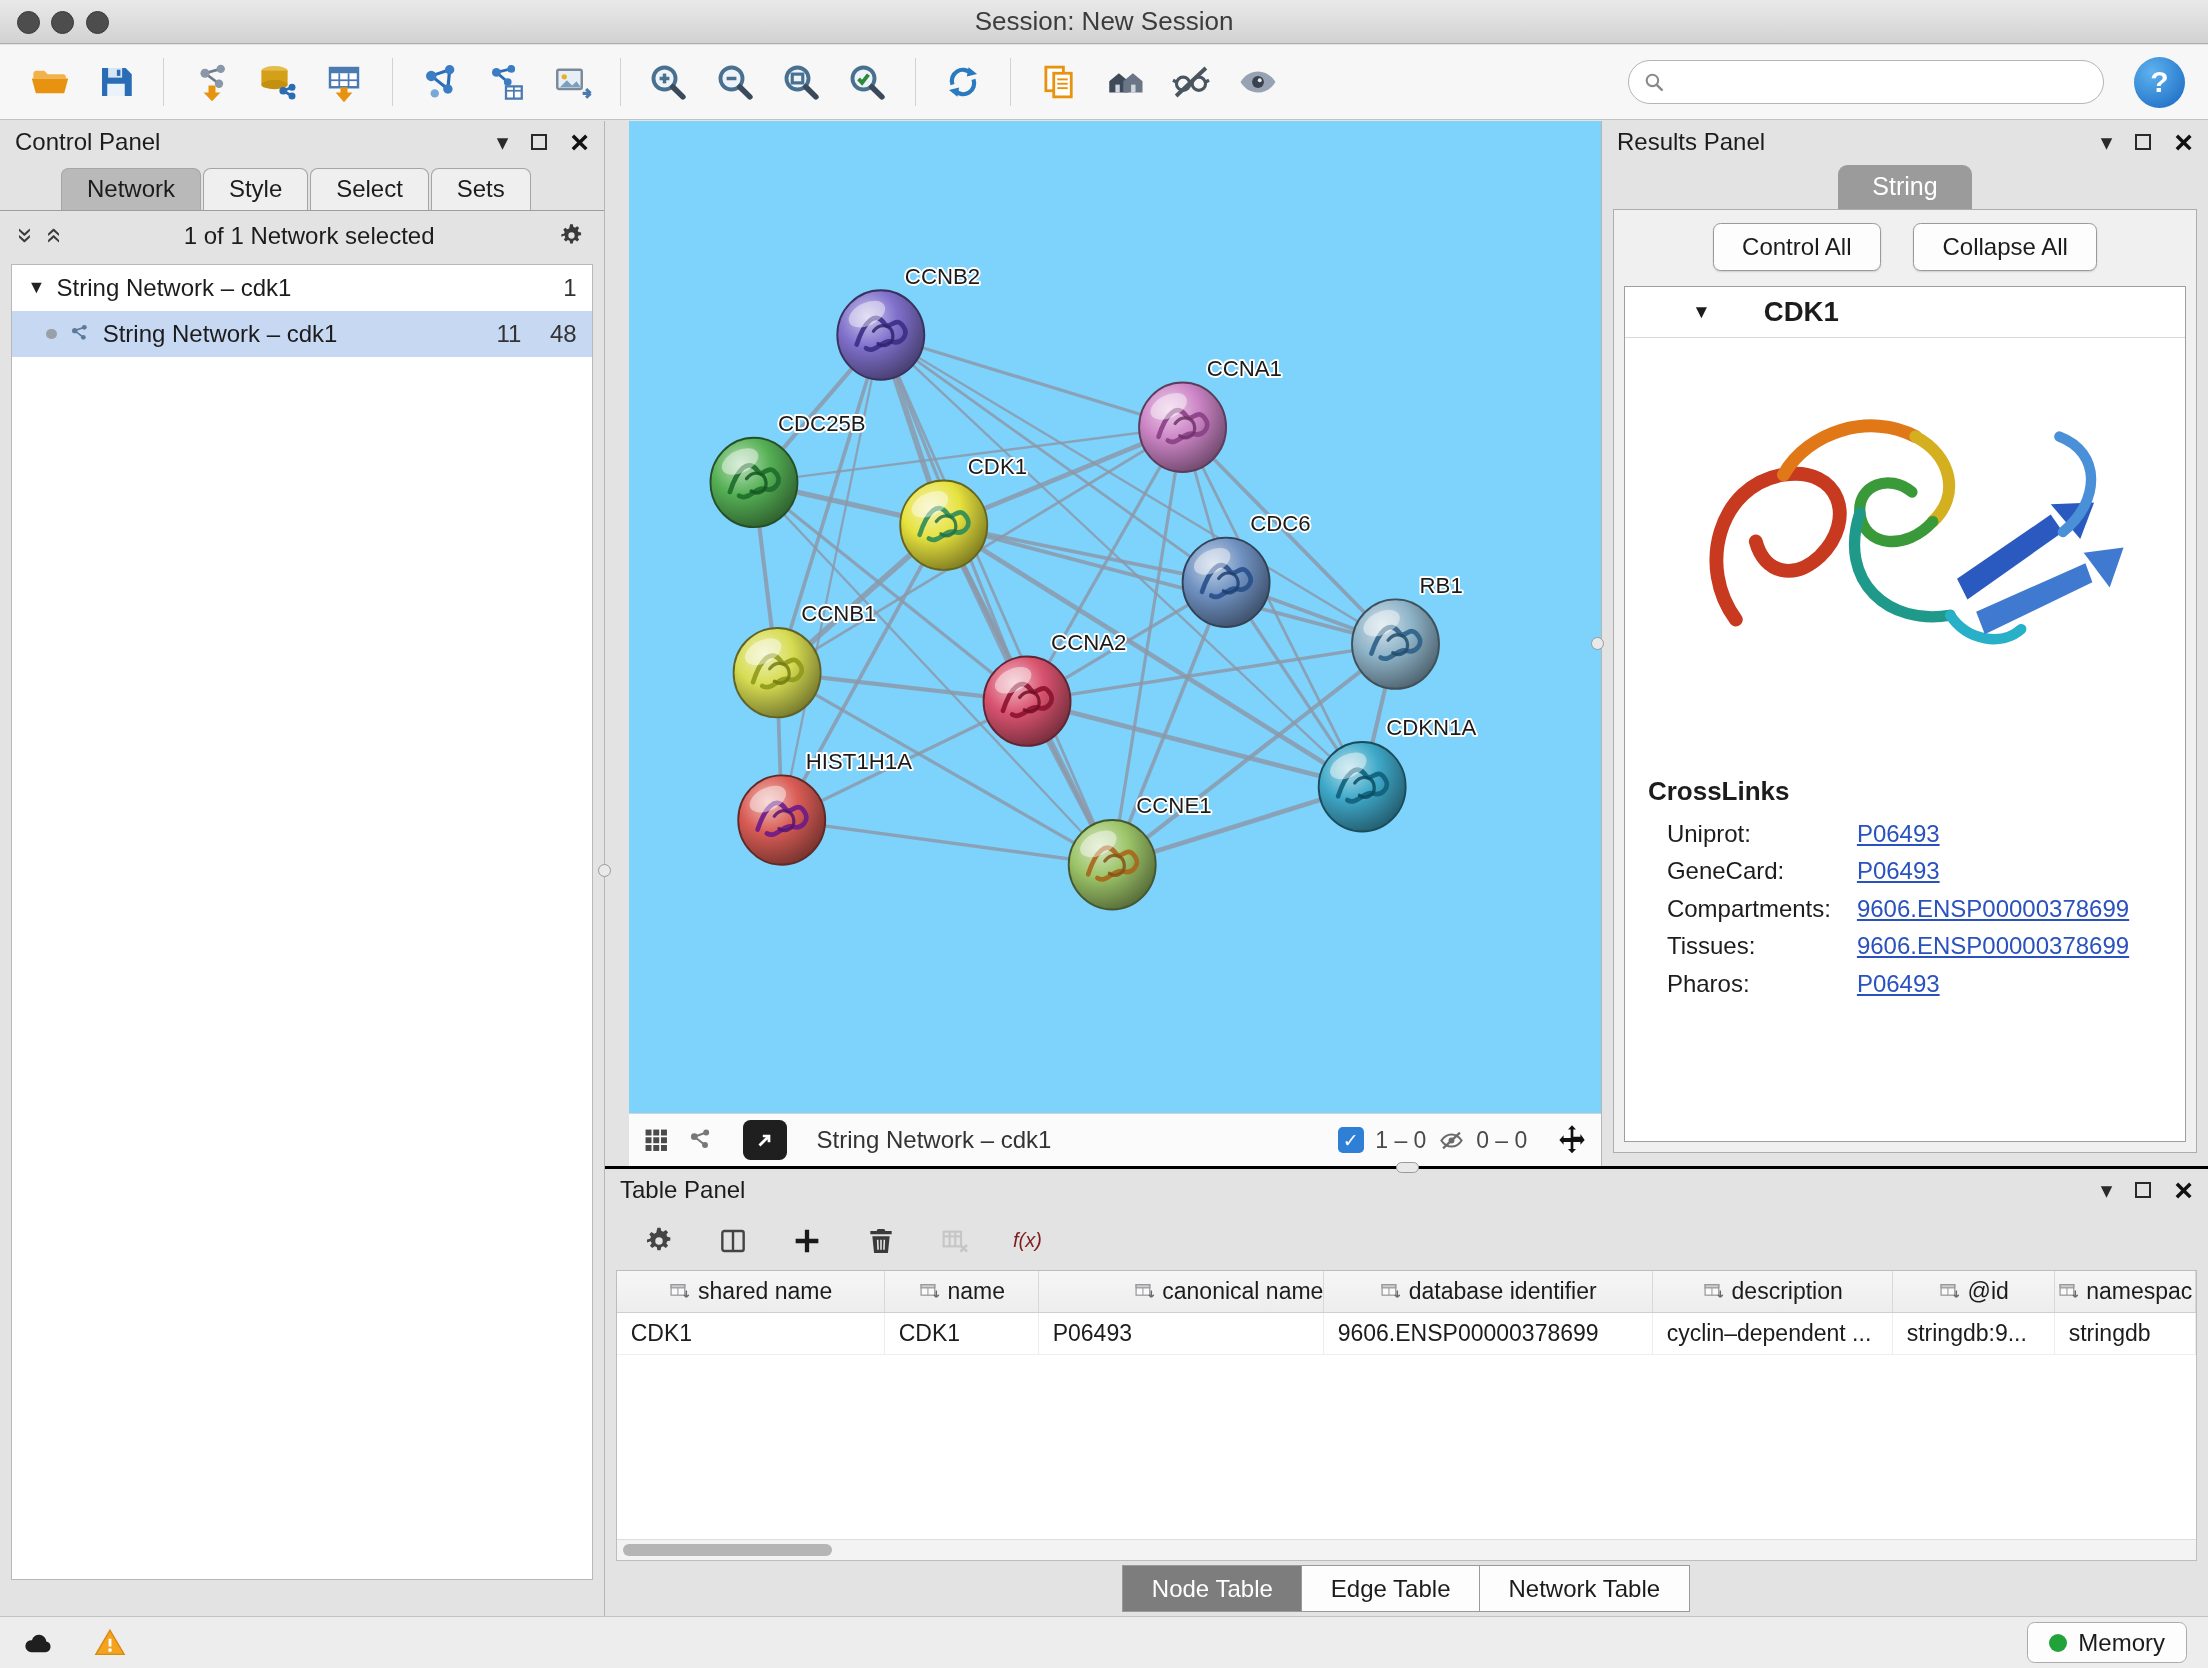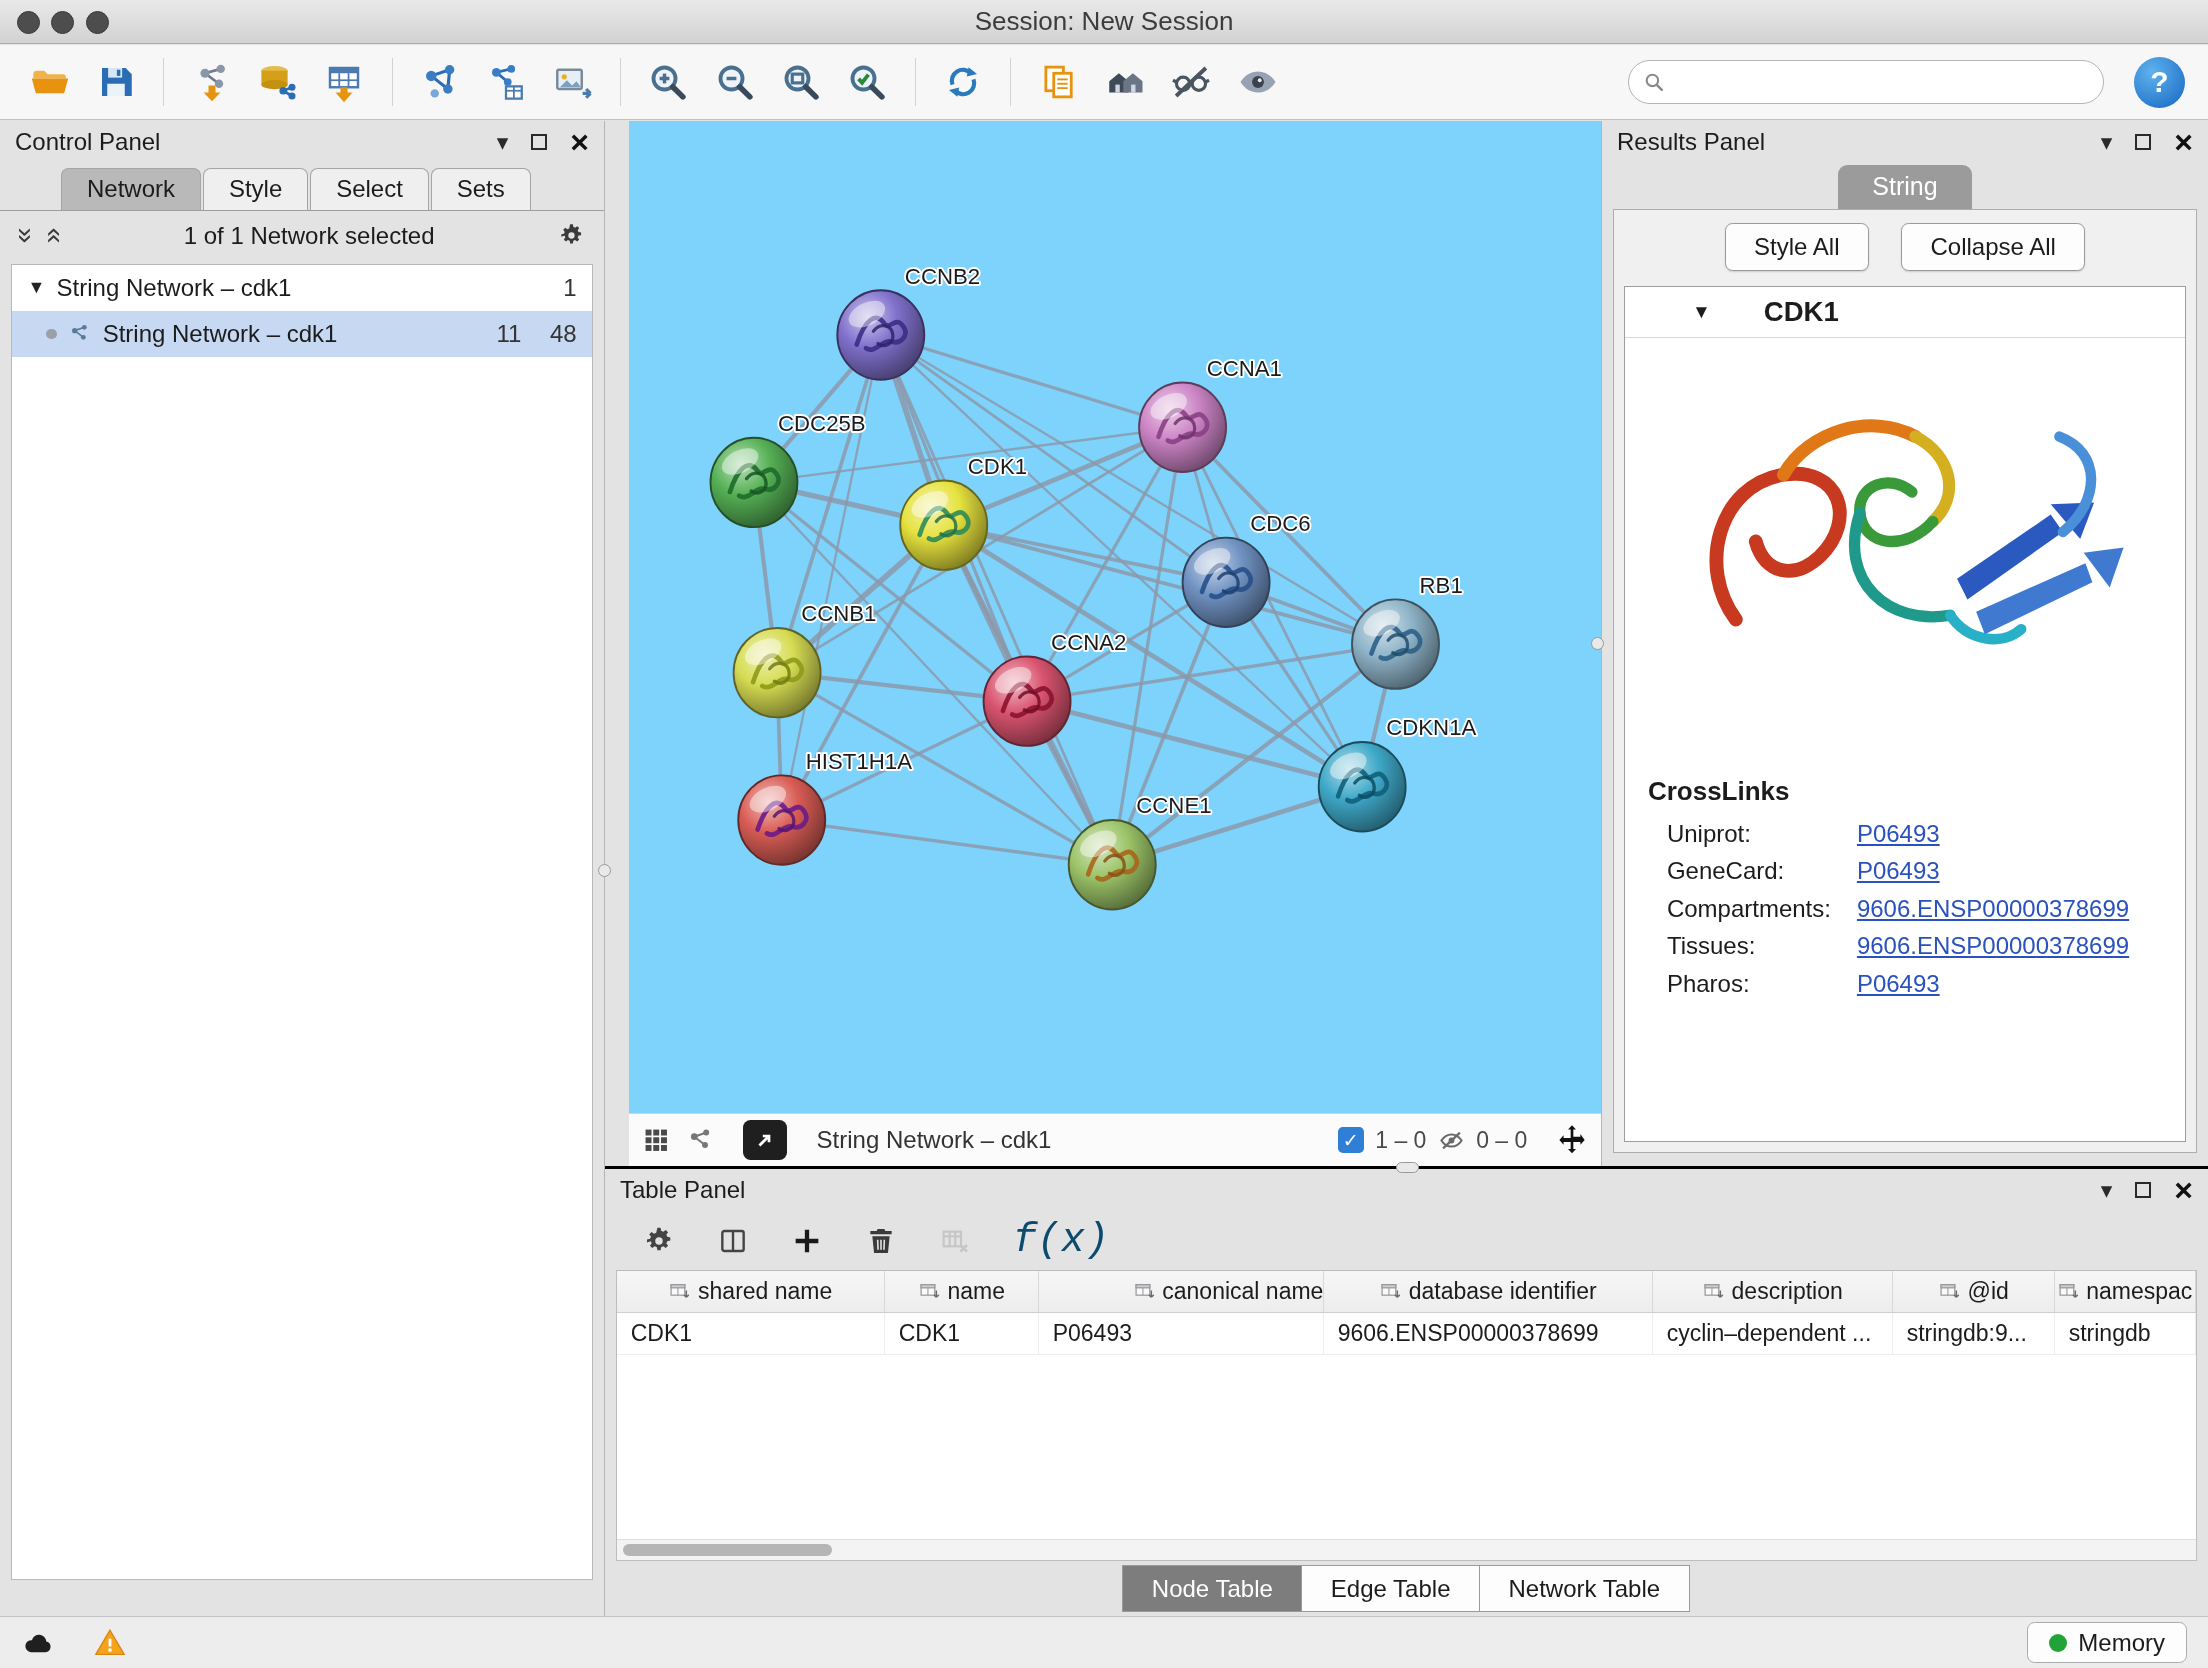--- a/index.html
+++ b/index.html
@@ -95,21 +95,21 @@
   .protein-wrap{display:flex;justify-content:center;padding:17px 0 7.6px 0;}
   .crosslinks-title{font-size:26px;font-weight:bold;padding:15px 0 7.6px 23px;}
   .xl-row{display:flex;padding:4.8px 0 4.8px 42px;font-size:24px;}
   .xl-label{width:190px;}
   .xl-link{color:#2a52be;text-decoration:underline;}
 
   
   .table-panel{flex:1;border-top:3px solid #000000;background:#e3e3e3;display:flex;flex-direction:column;}
   .tp-toolbar{height:59px;display:flex;align-items:center;gap:42px;padding:0 0 0 38px;}
   .tp-toolbar svg{display:block;}
-  .fx{font-family:Liberation Mono, monospace;font-style:italic;font-size:40px;color:#0c4a6e;}
+  .fx{font-family:Liberation Sans, sans-serif;font-style:italic;font-size:20px;color:#7f1d1d;}
   .tbl{flex:1;margin:0 11.4px;background:#fff;border:1px solid #bdbdbd;display:flex;flex-direction:column;overflow:hidden;}
   .tbl-header{display:flex;background:linear-gradient(#f6f6f6,#ededed);border-bottom:1px solid #cfcfcf;height:42px;}
   .th{display:flex;align-items:center;justify-content:center;gap:7.6px;font-size:23px;
     border-right:1px solid #d8d8d8;overflow:hidden;white-space:nowrap;}
   .th svg{width:21px;height:21px;flex:none;}
   .tbl-row{display:flex;height:42px;border-bottom:1px solid #eee;}
   .td{padding:6.7px 13.3px;font-size:23px;border-right:1px solid #ededed;overflow:hidden;white-space:nowrap;}
   .c1{width:268px;flex:none;} .c2{width:154px;flex:none;} .c3{width:285px;flex:none;justify-content:flex-end;}
   .c4{width:329px;flex:none;} .c5{width:240px;flex:none;} .c6{width:162px;flex:none;}
   .c7{flex:1;min-width:0;}
@@ -605,21 +605,21 @@
             <span class="spacer"></span>
             <div class="head-icons">
               <span class="glyph-caret">▾</span>
               <span class="glyph-square"></span>
               <span class="glyph-close">×</span>
             </div>
           </div>
           <div class="string-tab">String</div>
           <div class="results-box">
             <div class="res-buttons">
-              <div class="res-btn">Style All</div>
+              <div class="res-btn">Control All</div>
               <div class="res-btn">Collapse All</div>
             </div>
             <div class="gene-box">
               <div class="gene-head">
                 <span style="font-size:19px;">▼</span>
                 <span class="gene-name">CDK1</span>
               </div>
               <div class="protein-wrap">
                 <svg viewBox="0 0 560 460" style="width:514px;height:399px;" fill="none" stroke-linecap="round">
                   <path d="M85,305 C40,245 65,150 140,138 C205,128 225,190 182,232 C152,260 118,252 108,215" stroke="#c83a20" stroke-width="16"></path>

